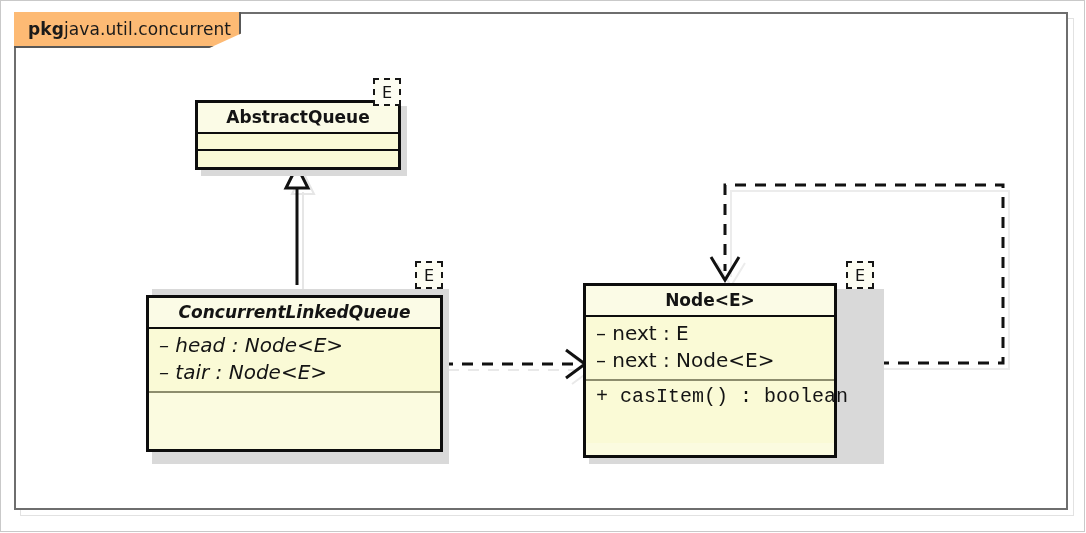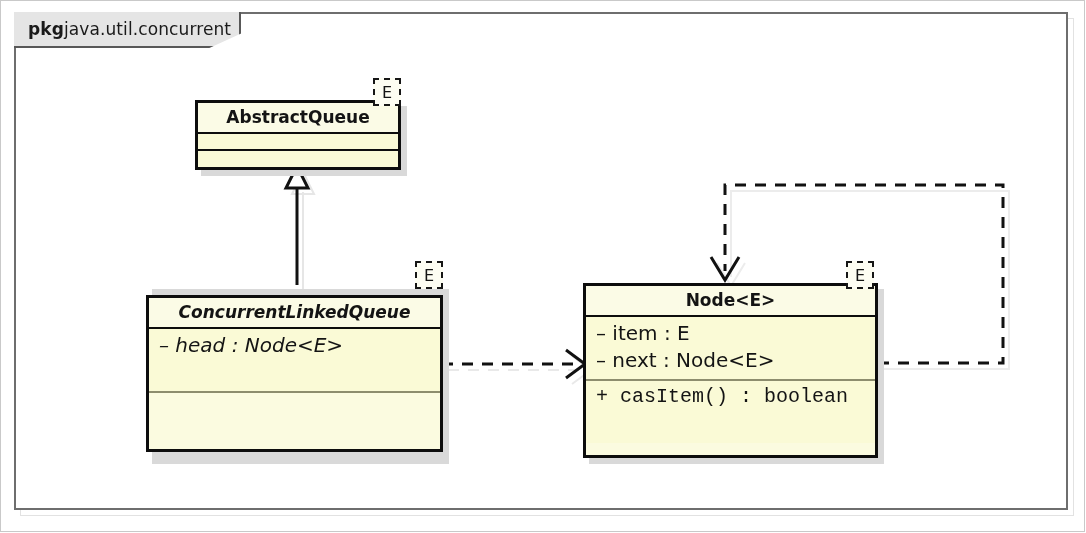--- a/index.html
+++ b/index.html
@@ -47,21 +47,21 @@
     box-sizing: border-box;
     border: 1px solid #e2e2e2;
     background: transparent;
   }
   .pkg-tab {
     position: absolute;
     left: 14px;
     top: 12px;
     height: 36px;
     box-sizing: border-box;
-    background: #e5e5e5;
+    background: #fdba74;
     border: 2px solid #585858;
     border-top: none;
     border-left: none;
     padding: 0 8px 0 14px;
     display: flex;
     align-items: center;
     white-space: nowrap;
     -webkit-clip-path: polygon(0 0, 100% 0, 100% 60%, 86% 100%, 0 100%);
     clip-path: polygon(0 0, 100% 0, 100% 60%, 86% 100%, 0 100%);
   }
@@ -218,33 +218,34 @@
   <div class="tparam-box" style="left:373px; top:78px;">
     <span>E</span>
   </div>
 
   <div class="uml-class-shadow" style="left:152px; top:289px; width:297px; height:175px;"></div>
   <div class="uml-class" style="left:146px; top:295px; width:297px; height:157px;font-style:italic;">
     <div class="cls-name">ConcurrentLinkedQueue</div>
     <div class="cls-sep"></div>
     <div class="cls-compartment" style="height:62px;">
       <div class="feature">– head : Node&lt;E&gt;</div>
+      <div class="feature">– tair : Node&lt;E&gt;</div>
     </div>
     <div class="cls-sep-thin"></div>
   </div>
   <div class="tparam-box" style="left:415px; top:261px;">
     <span>E</span>
   </div>
 
   <div class="uml-class-shadow" style="left:589px; top:289px; width:295px; height:175px;"></div>
-  <div class="uml-class" style="left:583px; top:283px; width:295px; height:175px;">
+  <div class="uml-class" style="left:583px; top:283px; width:254px; height:175px;">
     <div class="cls-name"><span>Node</span><span class="tparam">&lt;E&gt;</span></div>
     <div class="cls-sep"></div>
     <div class="cls-compartment" style="height:62px;">
-      <div class="feature">– item : E</div>
+      <div class="feature">– next : E</div>
       <div class="feature">– next : Node&lt;E&gt;</div>
     </div>
     <div class="cls-sep-thin"></div>
     <div class="cls-compartment" style="height:62px;font-family:Liberation Mono, monospace;">
       <div class="feature">+ casItem() : boolean</div>
     </div>
   </div>
   <div class="tparam-box" style="left:846px; top:261px;">
     <span>E</span>
   </div>

